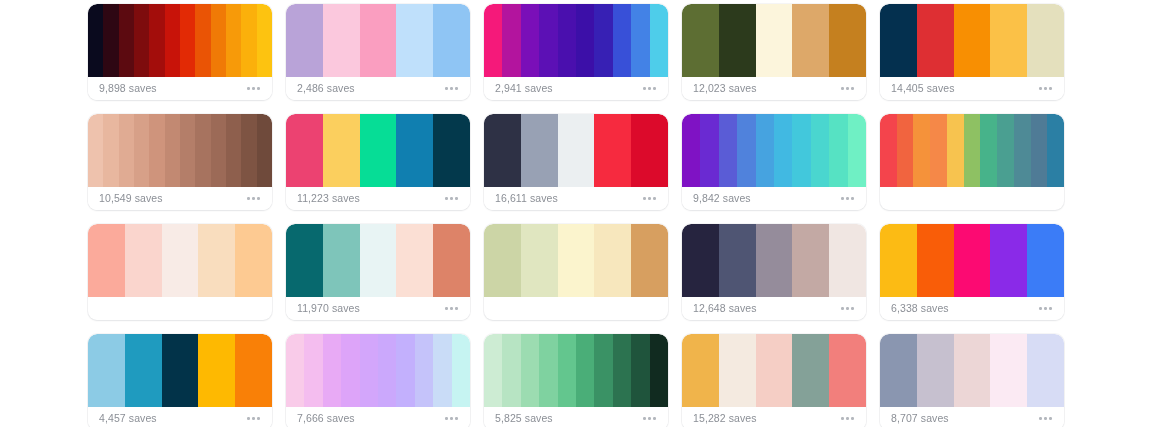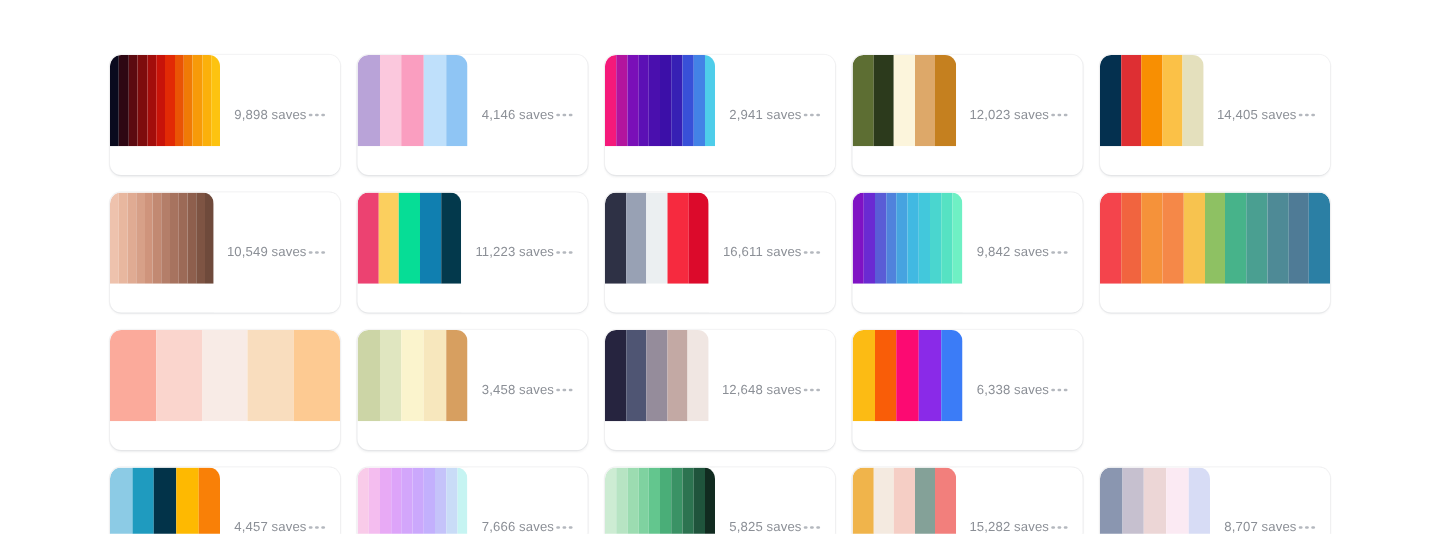--- a/index.html
+++ b/index.html
@@ -21,24 +21,23 @@
     gap: 14px;
     height: 110px;
   }
   .card {
     width: 184px;
     height: 96px;
     background: #ffffff;
     border-radius: 9px;
     box-shadow: 0 1px 2px rgba(16,24,40,0.07), 0 0 0 1px rgba(16,24,40,0.045);
     display: flex;
-    flex-direction: row;
+    flex-direction: column;
     overflow: hidden;
     cursor: pointer;
-    margin-top: 40px;
   }
   .swatches {
     display: flex;
     height: 73px;
     width: 100%;
     border-radius: 9px 9px 0 0;
     overflow: hidden;
   }
   .swatch { flex: 1 1 0; height: 100%; }
   .meta {
@@ -101,21 +100,21 @@
       </div>
       <div class="card">
         <div class="swatches">
           <div class="swatch" title="#b9a3d8" style="background: rgb(185, 163, 216);"></div>
           <div class="swatch" title="#fbc8dd" style="background: rgb(251, 200, 221);"></div>
           <div class="swatch" title="#fa9ec0" style="background: rgb(250, 158, 192);"></div>
           <div class="swatch" title="#bfe0fb" style="background: rgb(191, 224, 251);"></div>
           <div class="swatch" title="#8fc5f4" style="background: rgb(143, 197, 244);"></div>
         </div>
         <div class="meta">
-          <span class="saves">4,146 saves</span>
+          <span class="saves">2,486 saves</span>
           <span class="more">
             <i></i>
             <i></i>
             <i></i>
           </span>
         </div>
       </div>
       <div class="card">
         <div class="swatches">
           <div class="swatch" title="#f5197a" style="background: rgb(245, 25, 122);"></div>
@@ -275,33 +274,42 @@
         <div class="swatches">
           <div class="swatch" title="#fbaa9b" style="background: rgb(251, 170, 155);"></div>
           <div class="swatch" title="#fad5cd" style="background: rgb(250, 213, 205);"></div>
           <div class="swatch" title="#f8ebe6" style="background: rgb(248, 235, 230);"></div>
           <div class="swatch" title="#f9ddbe" style="background: rgb(249, 221, 190);"></div>
           <div class="swatch" title="#fdca92" style="background: rgb(253, 202, 146);"></div>
         </div>
       </div>
       <div class="card">
         <div class="swatches">
+          <div class="swatch" title="#07696e" style="background: rgb(7, 105, 110);"></div>
+          <div class="swatch" title="#7ec5ba" style="background: rgb(126, 197, 186);"></div>
+          <div class="swatch" title="#e8f4f4" style="background: rgb(232, 244, 244);"></div>
+          <div class="swatch" title="#fbdfd4" style="background: rgb(251, 223, 212);"></div>
+          <div class="swatch" title="#dd8368" style="background: rgb(221, 131, 104);"></div>
+        </div>
+        <div class="meta">
+          <span class="saves">11,970 saves</span>
+          <span class="more">
+            <i></i>
+            <i></i>
+            <i></i>
+          </span>
+        </div>
+      </div>
+      <div class="card">
+        <div class="swatches">
           <div class="swatch" title="#ccd5a6" style="background: rgb(204, 213, 166);"></div>
           <div class="swatch" title="#e0e6c0" style="background: rgb(224, 230, 192);"></div>
           <div class="swatch" title="#fbf4cd" style="background: rgb(251, 244, 205);"></div>
           <div class="swatch" title="#f7e7bd" style="background: rgb(247, 231, 189);"></div>
           <div class="swatch" title="#d79f60" style="background: rgb(215, 159, 96);"></div>
-        </div>
-        <div class="meta">
-          <span class="saves">3,458 saves</span>
-          <span class="more">
-            <i></i>
-            <i></i>
-            <i></i>
-          </span>
         </div>
       </div>
       <div class="card">
         <div class="swatches">
           <div class="swatch" title="#26243f" style="background: rgb(38, 36, 63);"></div>
           <div class="swatch" title="#4f5573" style="background: rgb(79, 85, 115);"></div>
           <div class="swatch" title="#958c9b" style="background: rgb(149, 140, 155);"></div>
           <div class="swatch" title="#c3a9a4" style="background: rgb(195, 169, 164);"></div>
           <div class="swatch" title="#f0e6e2" style="background: rgb(240, 230, 226);"></div>
         </div>

